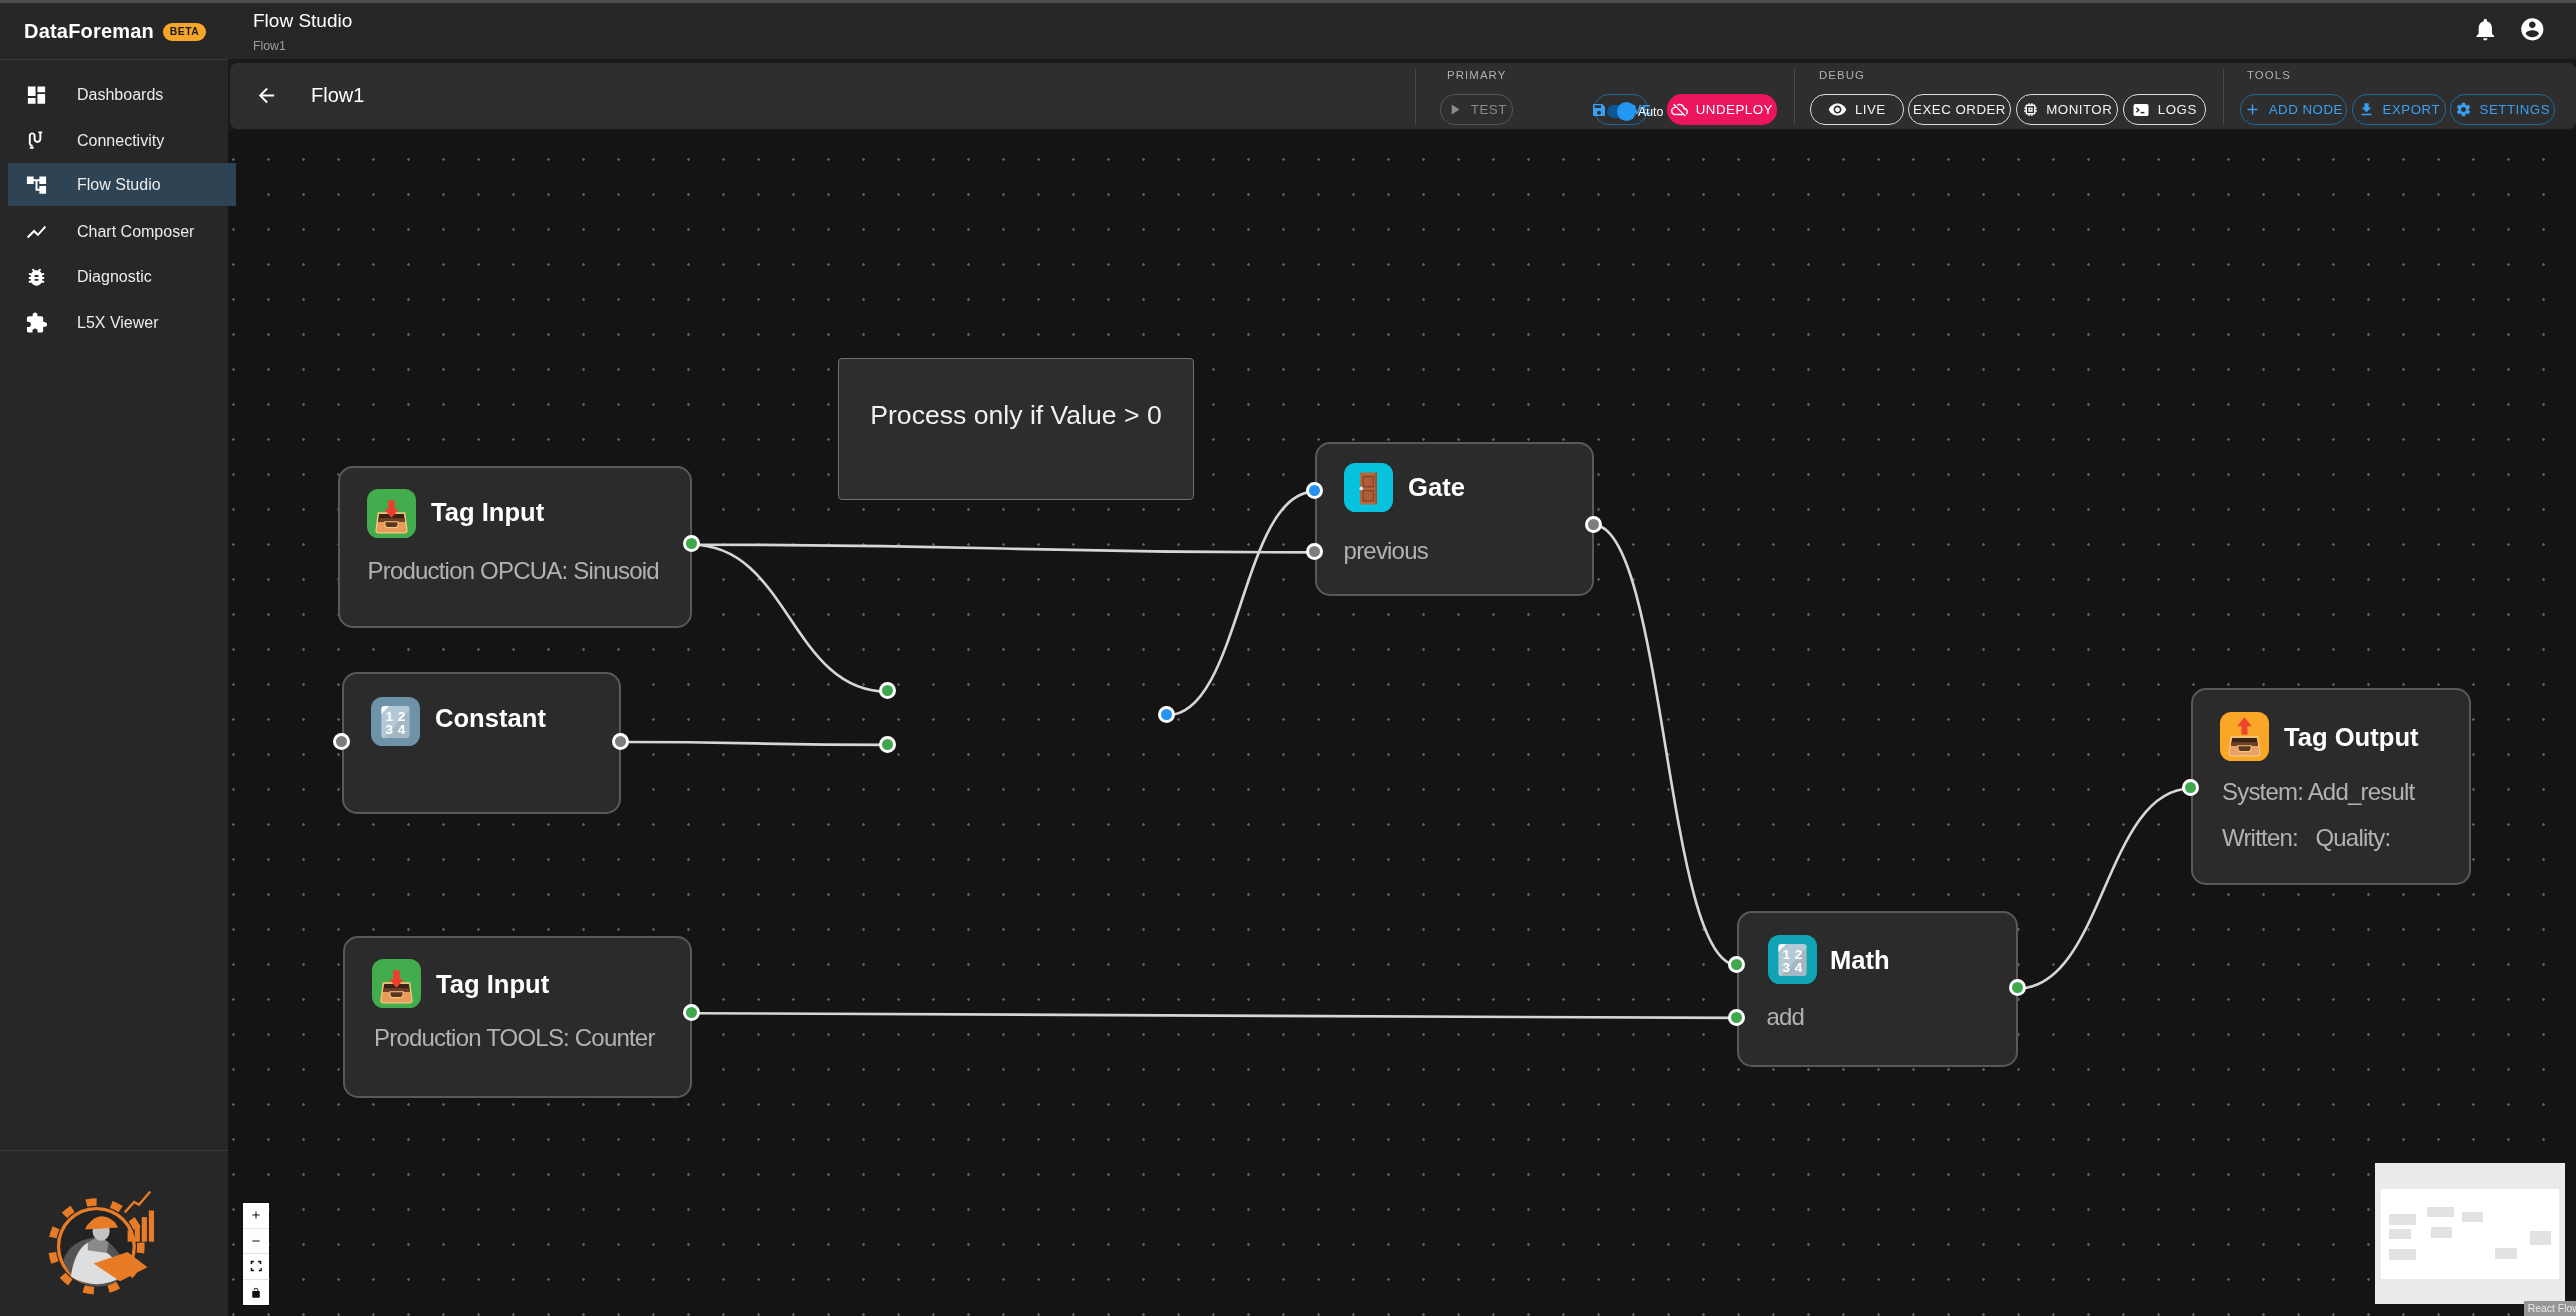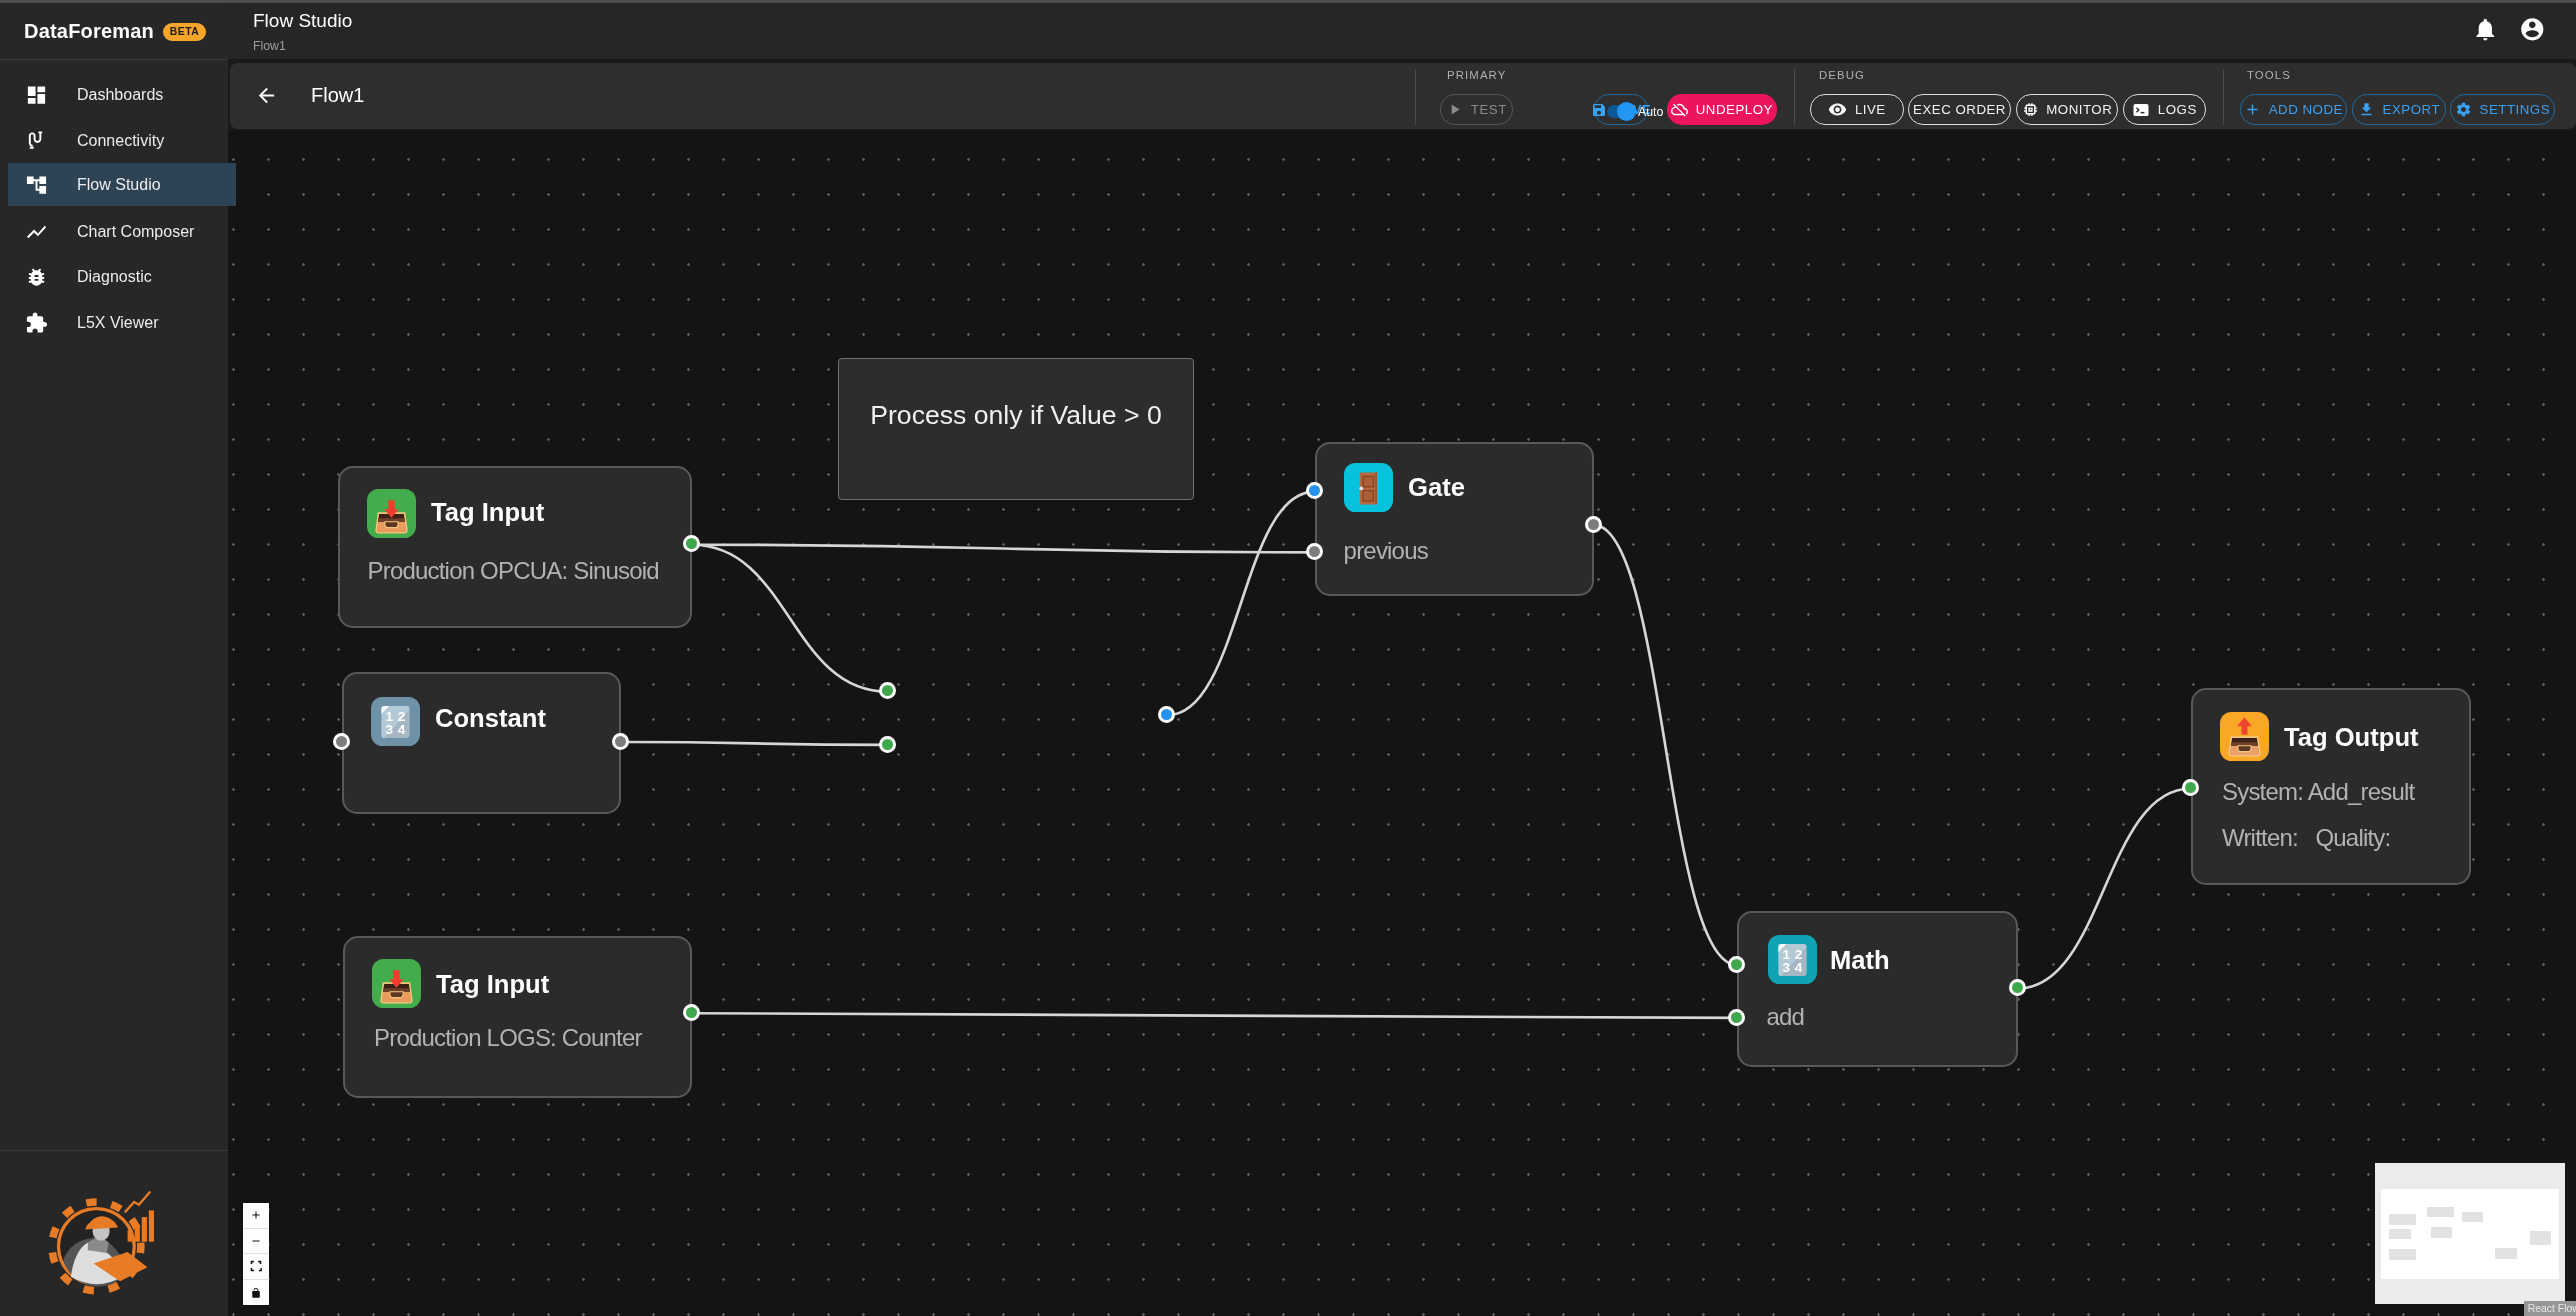--- a/index.html
+++ b/index.html
@@ -261,21 +261,21 @@
       <svg width="49" height="49" viewBox="0 0 52 52">
             <path d="M12 25.5 L40 25.5 L42.5 44.5 a2.5 2.5 0 0 1 -2.5 2 H12 a2.5 2.5 0 0 1 -2.5 -2z" fill="#e89b5d" stroke="#f3c97e" stroke-width="1.4"></path>
             <path d="M13 26.5 L39 26.5 L40.3 34.8 L11.7 34.8 Z" fill="#3b2217"></path>
             <path d="M12.2 31 h27.6 l0.5 3.8 h-28.6z" fill="#6f402a"></path>
             <path d="M19 34.8 h14 v2.6 a3.6 3.6 0 0 1 -3.6 3.6 h-6.8 a3.6 3.6 0 0 1 -3.6 -3.6z" fill="#5d3520" stroke="#f3c97e" stroke-width="1.2"></path>
             <rect x="22.6" y="12" width="6.8" height="11" fill="#f23d2e"></rect>
             <path d="M18.2 21.5 h15.6 L26 30.5z" fill="#f23d2e"></path>
           </svg>
     </div>
     <div class="node-title" style="top:32px;">Tag Input</div>
-    <div class="node-sub" style="left:29px; top:86px;">Production LOGS: Counter</div>
+    <div class="node-sub" style="left:29px; top:86px;">Production TOOLS: Counter</div>
   </div>
 
 
   <div class="node" style="left:1087px; top:312px; width:279px; height:154px;">
     <div class="node-ic" style="top:19px; background:#06c2dc;">
       <svg width="49" height="49" viewBox="0 0 52 52">
             <rect x="17" y="10" width="18" height="34" rx="1" fill="#b5673e"></rect>
             <rect x="33.2" y="10" width="1.8" height="34" fill="#97512d"></rect>
             <g fill="#ad5e38" stroke="#8a4527" stroke-width="1.5">
               <rect x="20.3" y="14.3" width="11" height="11"></rect>

